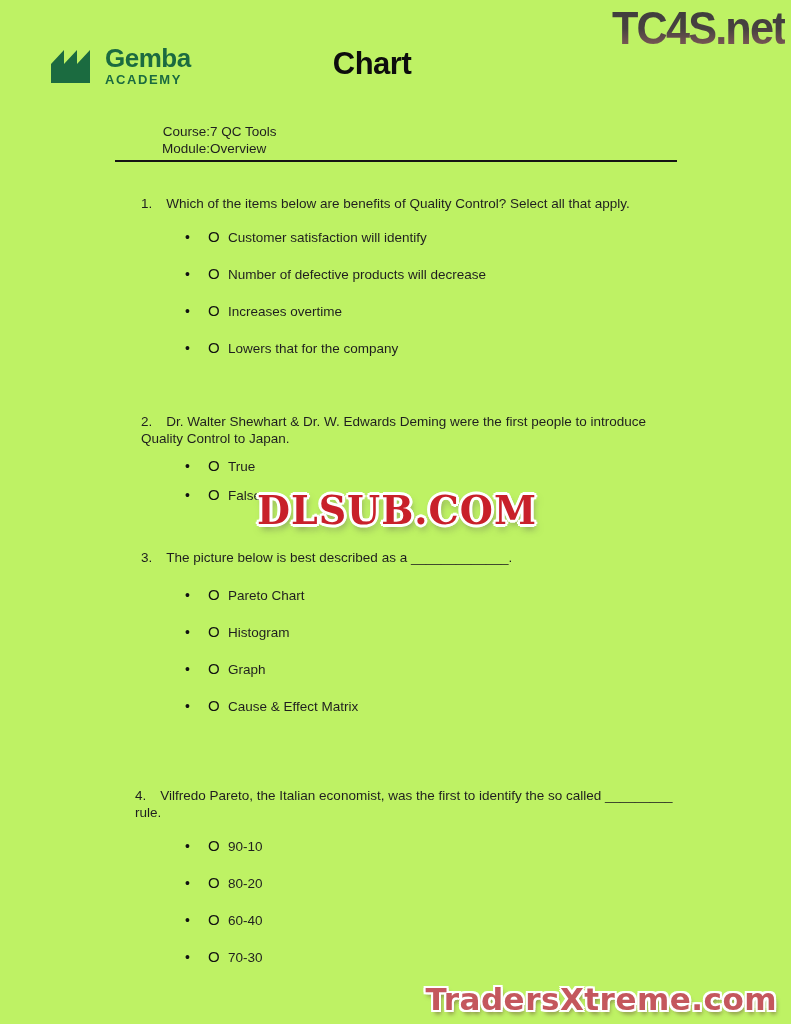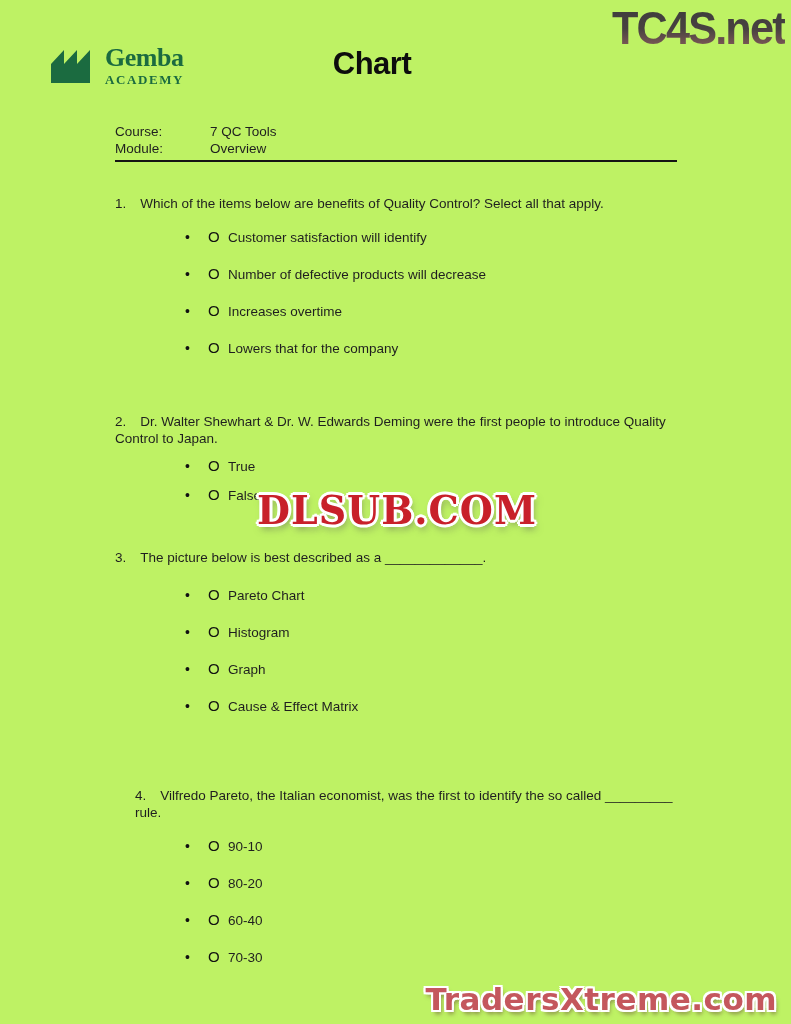--- a/index.html
+++ b/index.html
@@ -38,21 +38,20 @@
   }
 
   
   .logo {
     position:absolute;
     left:50px;
     top:42px;
     display:flex;
     align-items:center;
     gap:7px;
-    font-family:Liberation Serif, serif;
   }
   .logo-text { display:flex; flex-direction:column; line-height:1; }
   .logo-name {
     font-size:26px;
     font-weight:bold;
     color:#1b6b40;
     letter-spacing:-0.5px;
   }
   .logo-sub {
     font-size:13px;
@@ -81,24 +80,24 @@
     left:115px;
     top:123px;
     width:562px;
     font-size:13.5px;
     color:#1f1f1f;
   }
   .course-block {
     border-bottom:2.5px solid #141414;
     padding-bottom:3px;
   }
-  .course-row { display:flex; line-height:17px; }
+  .course-row { display:flex; line-height:17px;text-align:right; }
   .course-label { width:95px; }
 
-  .question { line-height:17px; }
+  .question { margin-left:26px; line-height:17px; }
   .q1 { margin-top:33px; }
   .q2 { margin-top:57px; }
   .q3 { margin-top:46px; }
   .q4 { margin-top:73px; margin-left:20px; }
   .q-num { margin-right:14px; }
 
   .option {
     display:flex;
     align-items:baseline;
     margin-left:70px;

